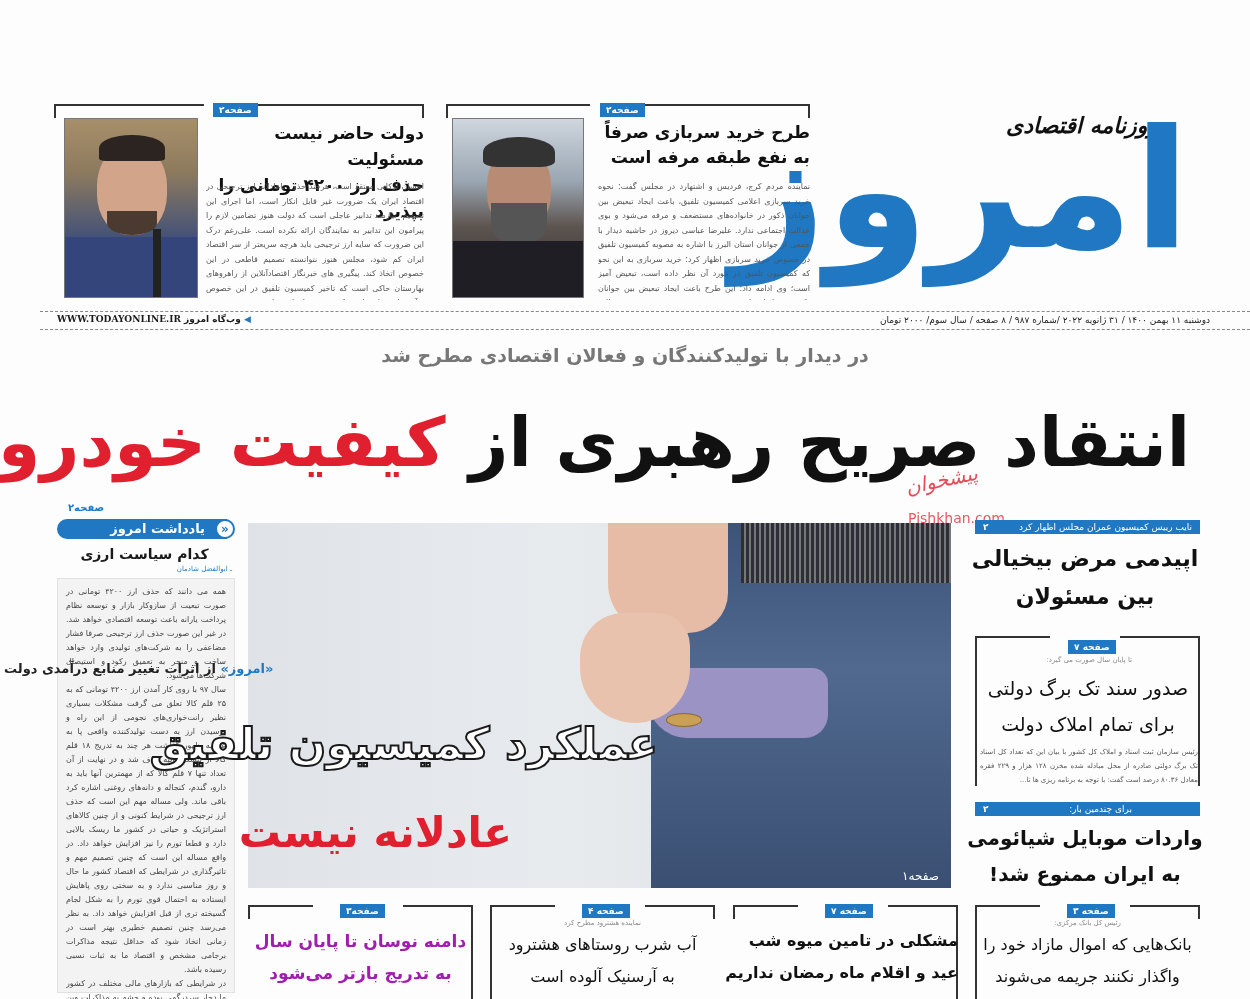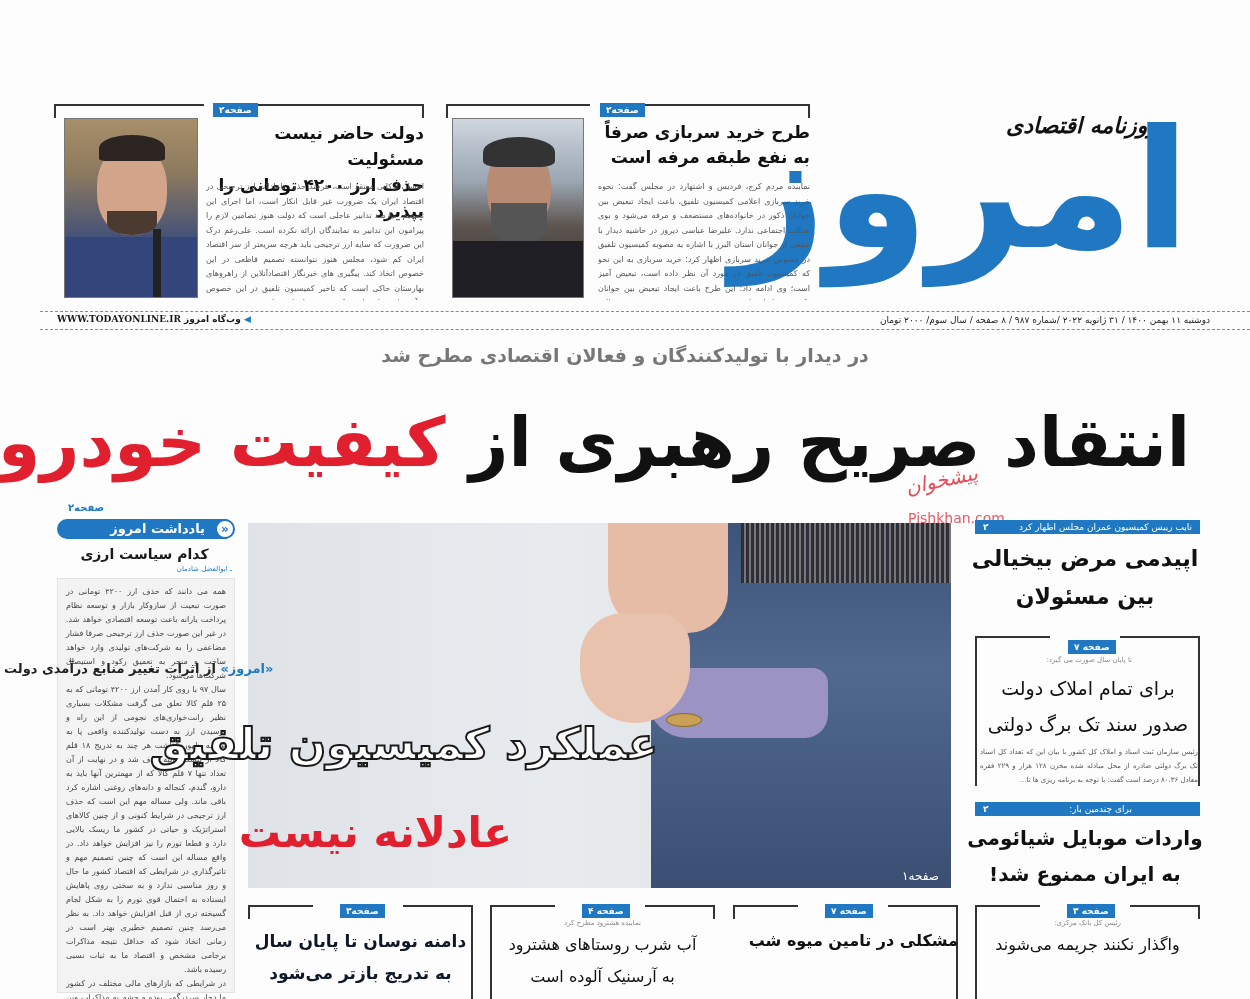--- a/index.html
+++ b/index.html
@@ -135,22 +135,22 @@
   </div>
 
   <div class="frame" style="top:636px;left:975px;width:225px;height:1px">
       <div class="gap" style="right:80px;width:70px"></div>
     </div>
   <div class="vline" style="top:636px;left:975px;height:150px"></div>
   <div class="vline" style="top:636px;left:1198px;height:150px"></div>
   <div class="page-tag" style="top:640px;left:1068px">صفحه ۷</div>
   <div class="abs" style="top:656px;left:932px;width:200px;text-align:right;font-size:7px;color:#888">تا پایان سال صورت می گیرد:</div>
   <div class="abs" style="top:670px;left:978px;width:220px;text-align:center;font-size:19px;line-height:36px;color:#111">
+    <div>صدور سند تک برگ دولتی</div>
     <div>برای تمام املاک دولت</div>
-    <div>صدور سند تک برگ دولتی</div>
   </div>
   <div class="abs body-text" style="top:745px;left:980px;width:218px;height:46px;overflow:hidden;font-size:7px;line-height:14px">رئیس سازمان ثبت اسناد و املاک کل کشور با بیان این که تعداد کل اسناد تک برگ دولتی صادره از محل مبادله شده مخزن ۱۲۸ هزار و ۲۲۹ فقره معادل ۸۰.۳۶ درصد است گفت: با توجه به برنامه ریزی ها تا...</div>
 
   <div class="strip" style="top:802px;left:975px;width:225px">
     <span style="float:left;font-weight:bold">۲</span>
     <span style="margin-right:60px">برای چندمین بار:</span>
   </div>
   <div class="abs" style="top:820px;left:960px;width:250px;text-align:center;font-weight:bold;font-size:20px;line-height:36px;color:#111">
     <div>واردات موبایل شیائومی</div>
     <div>به ایران ممنوع شد!</div>
@@ -160,32 +160,34 @@
 <div>
 
   <div class="bottom-box" style="left:975px;width:225px">
     <div class="frame" style="top:0;left:0;width:225px;height:1px">
         <div class="gap" style="right:70px;width:90px"></div>
       </div>
     <div class="vline" style="top:0;left:0;height:94px"></div>
     <div class="page-tag" style="top:-1px;left:92px">صفحه ۳</div>
     <div class="abs" style="top:14px;left:0;width:225px;text-align:center;font-size:7px;color:#888">رئیس کل بانک مرکزی:</div>
     <div class="abs" style="top:24px;left:0;width:225px;text-align:center;font-size:16px;line-height:32px;color:#111;white-space:nowrap">
+      <div>بانک‌هایی که اموال مازاد خود را</div>
       <div>واگذار نکنند جریمه می‌شوند</div>
     </div>
   </div>
 
   <div class="bottom-box" style="left:733px;width:225px">
     <div class="frame" style="top:0;left:0;width:225px;height:1px">
         <div class="gap" style="right:70px;width:90px"></div>
       </div>
     <div class="vline" style="top:0;left:223px;height:94px"></div>
     <div class="page-tag" style="top:-1px;left:92px">صفحه ۷</div>
     <div class="abs" style="top:20px;left:0;width:225px;font-size:16px;font-weight:bold;line-height:32px;color:#111;white-space:nowrap">
       <div>مشکلی در تامین میوه شب</div>
+      <div>عید و اقلام ماه رمضان نداریم</div>
     </div>
   </div>
 
   <div class="bottom-box" style="left:490px;width:225px">
     <div class="frame" style="top:0;left:0;width:225px;height:1px">
         <div class="gap" style="right:70px;width:90px"></div>
       </div>
     <div class="vline" style="top:0;left:0;height:94px"></div>
     <div class="page-tag" style="top:-1px;left:92px">صفحه ۴</div>
     <div class="abs" style="top:14px;left:0;width:225px;text-align:center;font-size:7px;color:#888">نماینده هشترود مطرح کرد</div>
@@ -194,18 +196,18 @@
       <div>به آرسنیک آلوده است</div>
     </div>
   </div>
 
   <div class="bottom-box" style="left:248px;width:225px">
     <div class="frame" style="top:0;left:0;width:225px;height:1px">
         <div class="gap" style="right:70px;width:90px"></div>
       </div>
     <div class="vline" style="top:0;left:223px;height:94px"></div>
     <div class="page-tag" style="top:-1px;left:92px">صفحه۳</div>
-    <div class="abs" style="top:20px;left:0;width:225px;text-align:center;font-size:17px;font-weight:bold;line-height:32px;color:#0f172a;white-space:nowrap">
+    <div class="abs" style="top:20px;left:0;width:225px;text-align:center;font-size:17px;font-weight:bold;line-height:32px;color:#a21caf;white-space:nowrap">
       <div>دامنه نوسان تا پایان سال</div>
       <div>به تدریج بازتر می‌شود</div>
     </div>
   </div>
 </div>
 
 </body></html>

